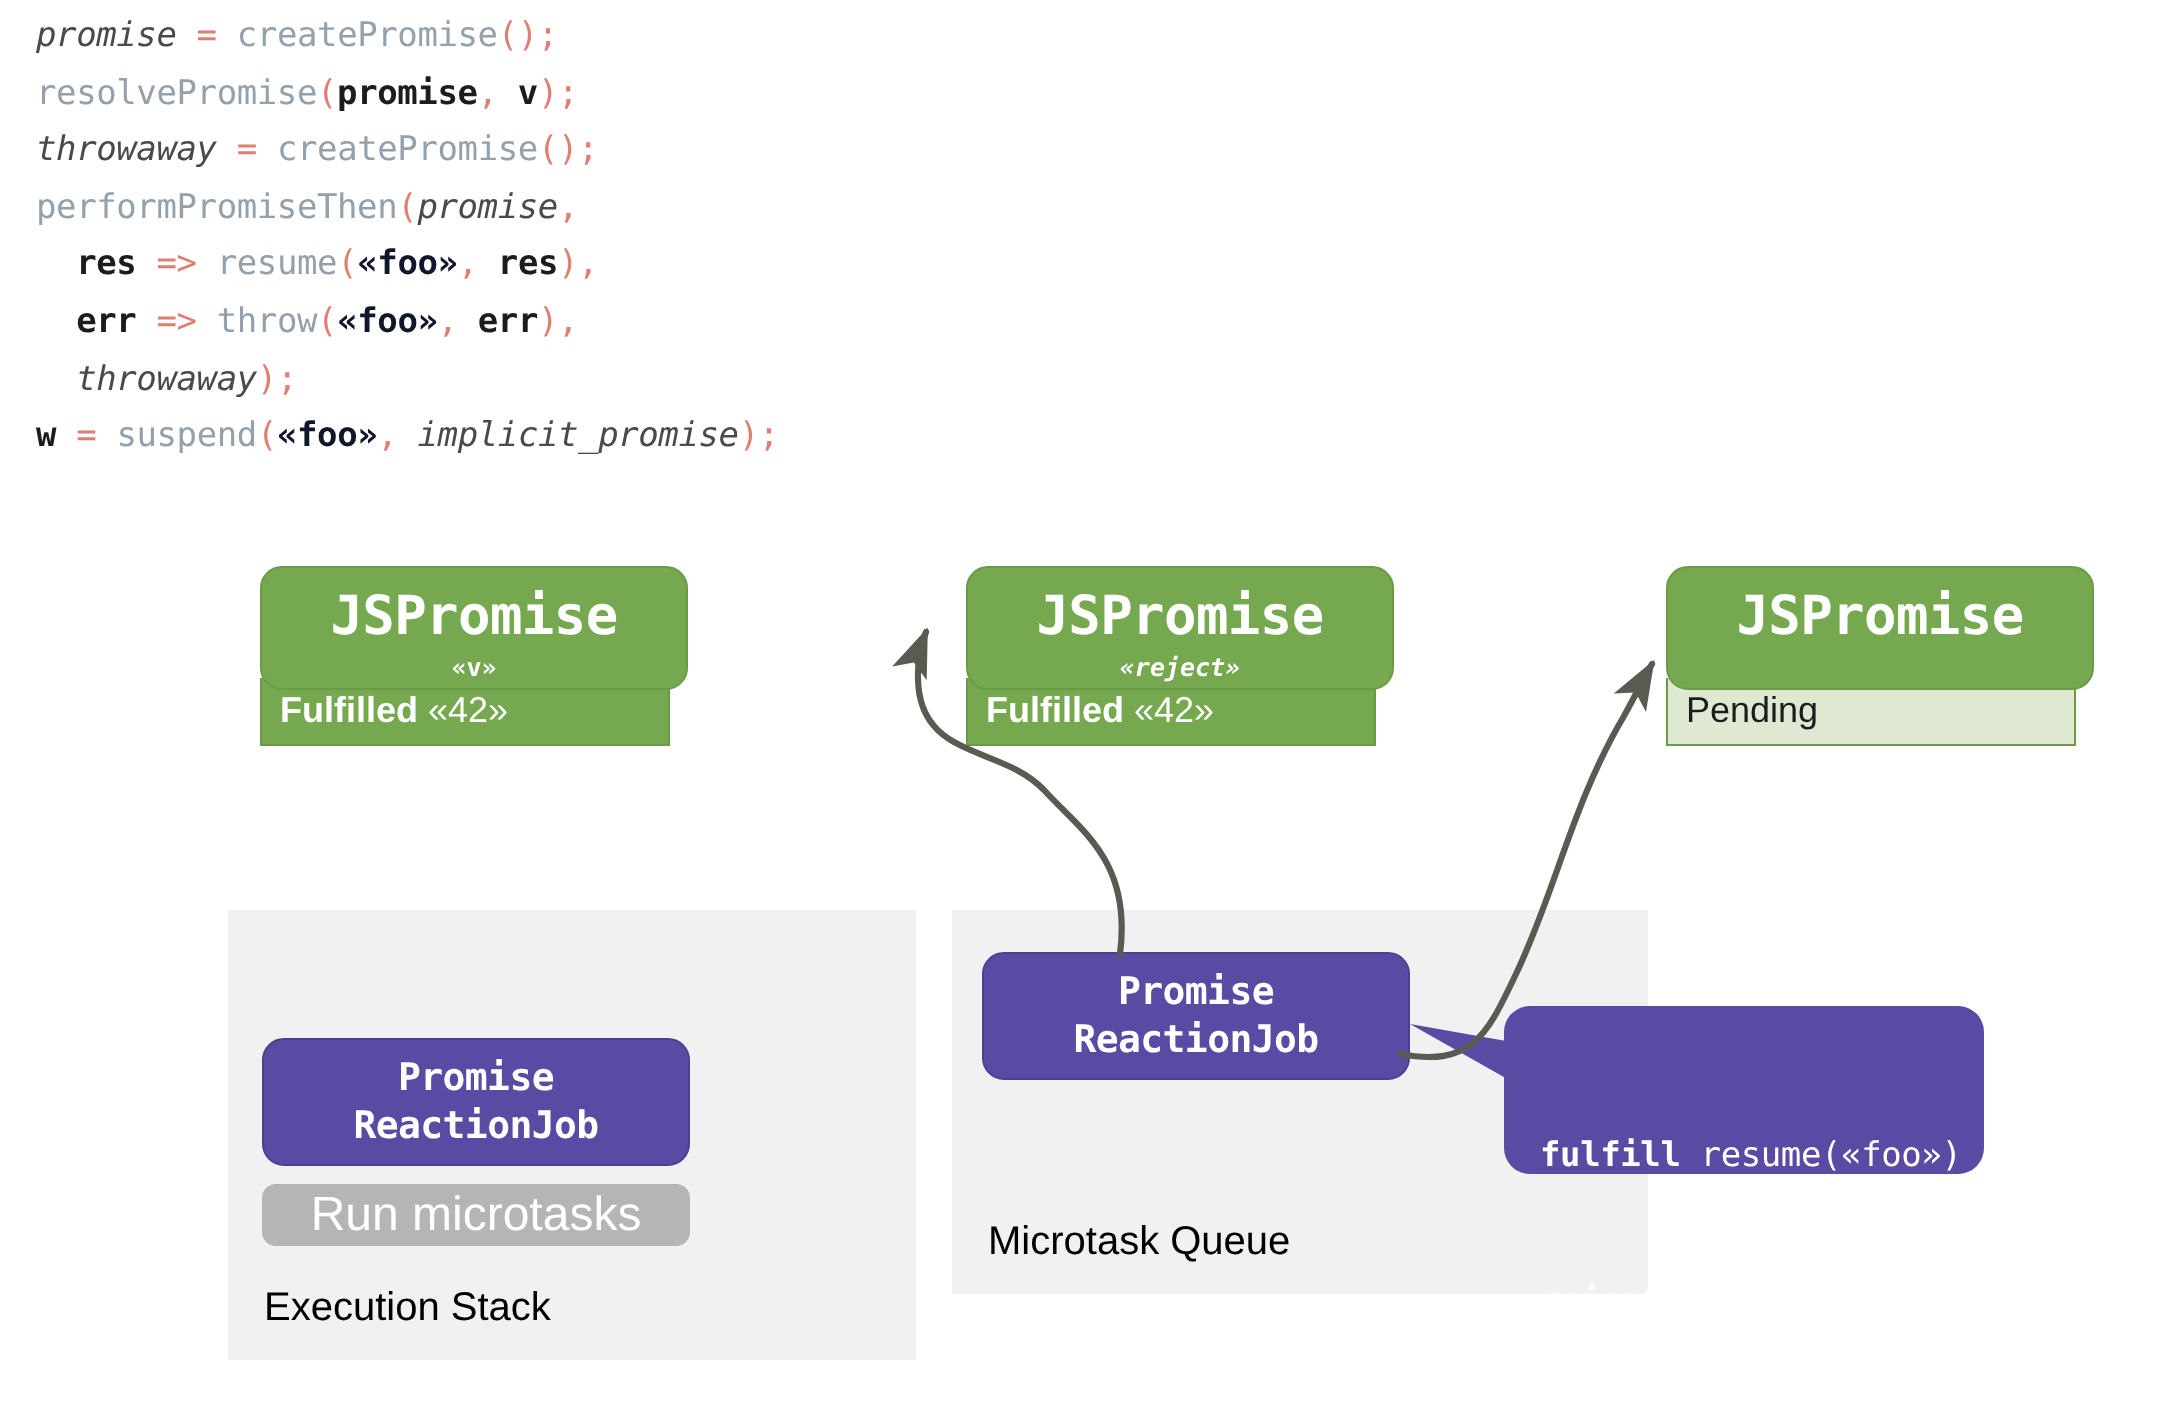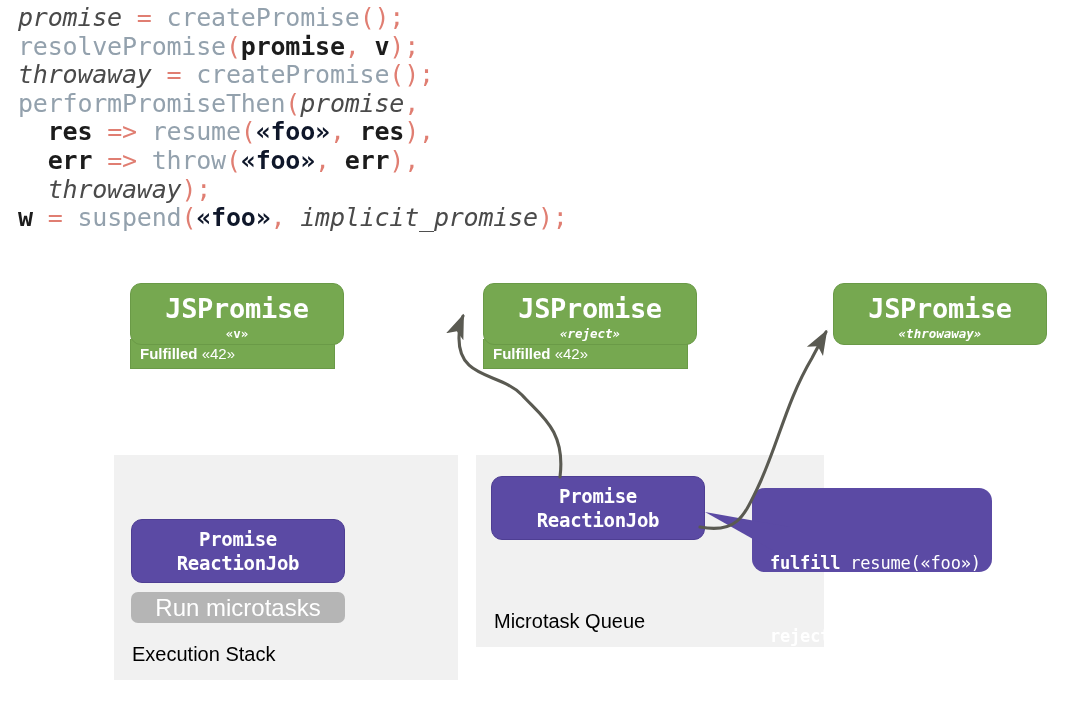--- a/index.html
+++ b/index.html
@@ -14,21 +14,21 @@
     overflow: hidden;
     font-family: "Liberation Sans", sans-serif;
   }
 
   
   #code-block {
     position: absolute;
     left: 18px;
     top: 4px;
     font-family: "DejaVu Sans Mono", monospace;
-    font-size: 25px;
+    font-size: 17px;
     line-height: 28.6px;
     white-space: pre;
     letter-spacing: -0.2px;
   }
   .code-line { height: 28.6px; }
   .tok-fn     { color: #93a1ad; }
   .tok-punc   { color: #e07e72; }
   .tok-id     { color: #1c1c1c; font-weight: 600; }
   .tok-var    { color: #4a4a4a; font-style: italic; }
   .tok-op     { color: #e07e72; }
@@ -62,21 +62,21 @@
     line-height: 1.5;
     margin-top: 1px;
   }
   .promise-sub.italic { font-style: italic; }
   .promise-status {
     border: 1.5px solid #6a9a47;
     border-top: none;
     box-sizing: border-box;
     margin-top: -6px;
     padding: 6px 9px 6px 9px;
-    font-size: 15px;
+    font-size: 18px;
     position: relative;
     z-index: 1;
   }
   .promise-status.filled {
     background: #76a850;
     color: #ffffff;
   }
   .promise-status.empty {
     background: #dfe9d2;
     color: #1c1c1c;
@@ -179,21 +179,23 @@
     <div class="promise-sub italic">«reject»</div>
   </div>
   <div class="promise-status filled" style="width:205px;">
     <span class="st-label">Fulfilled</span><span>&nbsp;</span><span class="st-value">«42»</span>
   </div>
 </div>
 
 <div class="promise-group" style="left:833px; top:283px; width:214px;">
   <div class="promise-head" style="height:62px;">
     <div class="promise-title">JSPromise</div>
-    <div class="promise-sub italic">«throwaway»</div>
+  </div>
+  <div class="promise-status empty" style="width:205px;">
+    <span class="st-value">Pending</span>
   </div>
 </div>
 
 <div class="region" style="left:114px; top:455px; width:344px; height:225px;">
   <div class="region-label">Execution Stack</div>
 </div>
 
 <div class="region" style="left:476px; top:455px; width:348px; height:192px;">
   <div class="region-label">Microtask Queue</div>
 </div>
@@ -203,21 +205,21 @@
 </div>
 
 <div class="chip" style="left:131px; top:592px; width:214px; height:31px;">
   <span>Run microtasks</span>
 </div>
 
 <div class="job-box" style="left:491px; top:476px; width:214px; height:64px;">
   <div><span>Promise</span><br><span>ReactionJob</span></div>
 </div>
 
-<div class="callout" style="left:752px; top:488px; width:240px; height:84px;">
+<div class="callout" style="left:752px; top:503px; width:240px; height:84px;">
   <div><b>fulfill</b> <span class="lite">resume(«foo»)</span></div>
   <div><b>reject</b>&nbsp; <span class="lite">throw(«foo»)</span></div>
 </div>
 
 <svg id="arrows" viewBox="0 0 1080 702">
   <defs>
     <marker id="arrowhead" markerWidth="9" markerHeight="9" refX="7.2" refY="3.2" orient="auto" markerUnits="strokeWidth">
       <path d="M0,0.2 L8,3.2 L0,6.2 L1.9,3.2 Z" fill="#5a5a52"></path>
     </marker>
   </defs>

